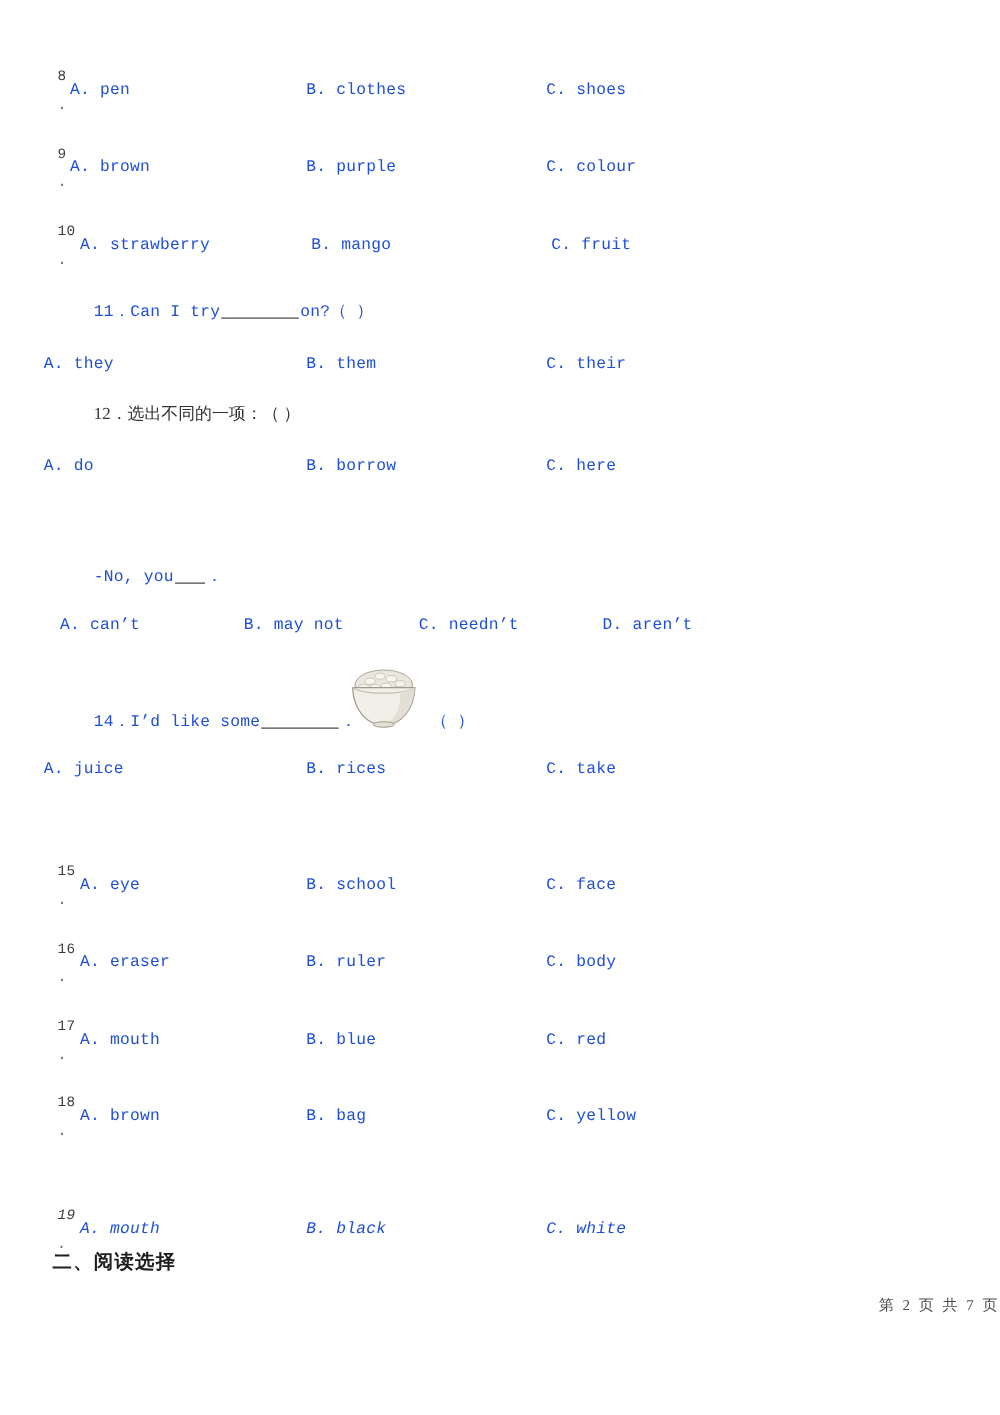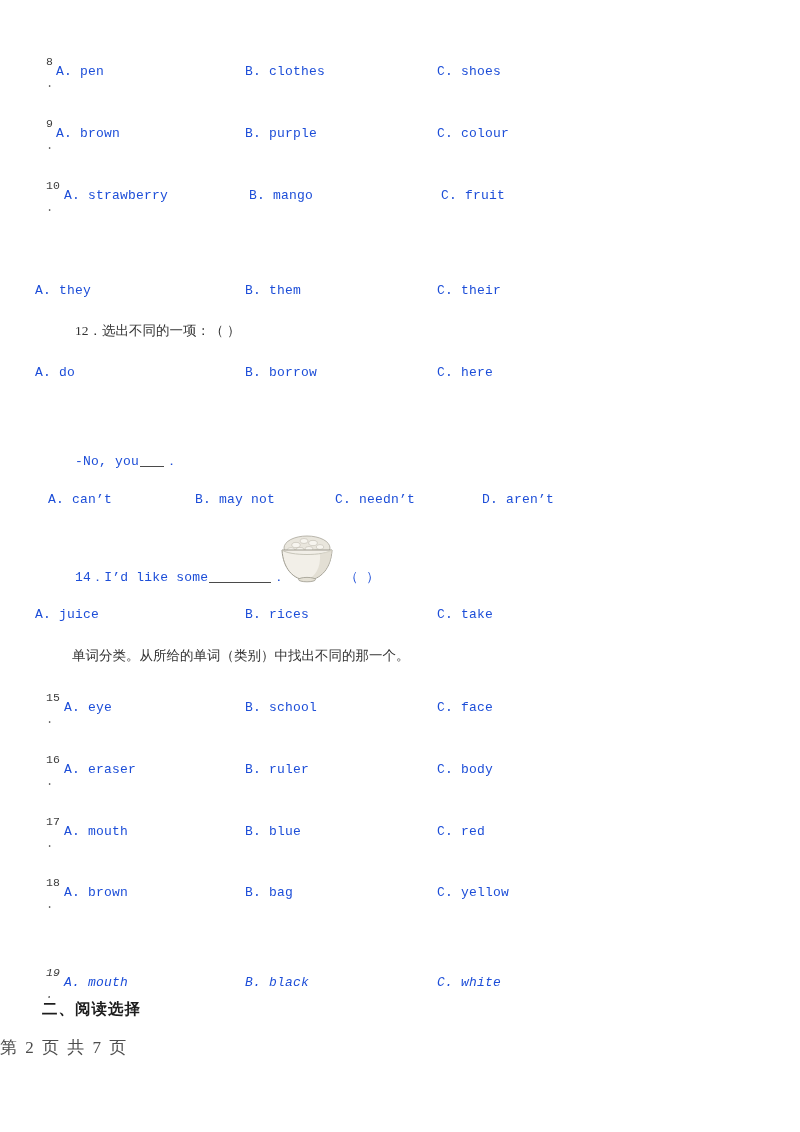--- a/index.html
+++ b/index.html
@@ -145,22 +145,22 @@
     letter-spacing: 1px;
     white-space: nowrap;
     font-family: "Liberation Sans", "DejaVu Sans", sans-serif;
   }
 
   
   .footer {
     position: absolute;
     left: 0;
     right: 0;
-    text-align: left;
-    font-size: 17px;
+    text-align: right;
+    font-size: 12px;
     color: #4d4d4d;
     letter-spacing: 2px;
   }
 
   
   .bowl-wrap {
     position: absolute;
     left: 276px;
     top: 526px;
     width: 62px;
@@ -190,20 +190,23 @@
   </div>
 
   <div class="optrow" style="top:180px;">
     <span class="qnum mono">10</span>
     <span class="qdot mono">.</span>
     <span class="optA mono d2">A. strawberry</span>
     <span class="optB mono" style="left:249px;">B. mango</span>
     <span class="optC mono" style="left:441px;">C. fruit</span>
   </div>
 
+  <div class="stem mono" style="top:241px;">
+    <span>11．Can I try</span><span class="blank-long"></span><span>on?（    ）</span>
+  </div>
   <div class="ansrow mono" style="top:283px;">
     <span class="a">A. they</span>
     <span class="b">B. them</span>
     <span class="c">C. their</span>
   </div>
 
   <div class="stem cjk cjkline" style="top:322px;">12．选出不同的一项：（    ）</div>
   <div class="ansrow mono" style="top:365px;">
     <span class="a">A. do</span>
     <span class="b">B. borrow</span>
@@ -251,21 +254,20 @@
   <div class="stem mono" style="top:569px;">
     <span>14．I’d like some</span><span class="blank-long"></span><span>．</span>
   </div>
   <div class="stem mono" style="left:345px; top:569px;">（    ）</div>
   <div class="ansrow mono" style="top:607px;">
     <span class="a">A. juice</span>
     <span class="b">B. rices</span>
     <span class="c">C. take</span>
   </div>
 
-  <div class="instruction cjk" style="top:646px;">单词分类。从所给的单词（类别）中找出不同的那一个。</div>
 
   <div class="optrow" style="top:692px;">
     <span class="qnum mono">15</span>
     <span class="qdot mono">.</span>
     <span class="optA mono d2">A. eye</span>
     <span class="optB mono">B. school</span>
     <span class="optC mono">C. face</span>
   </div>
 
   <div class="optrow" style="top:754px;">

